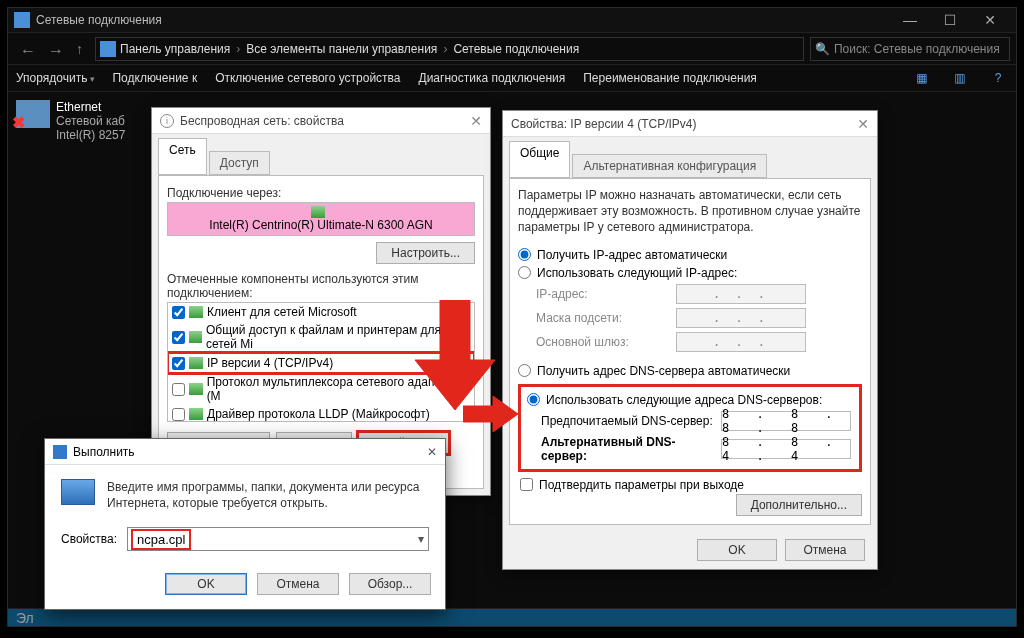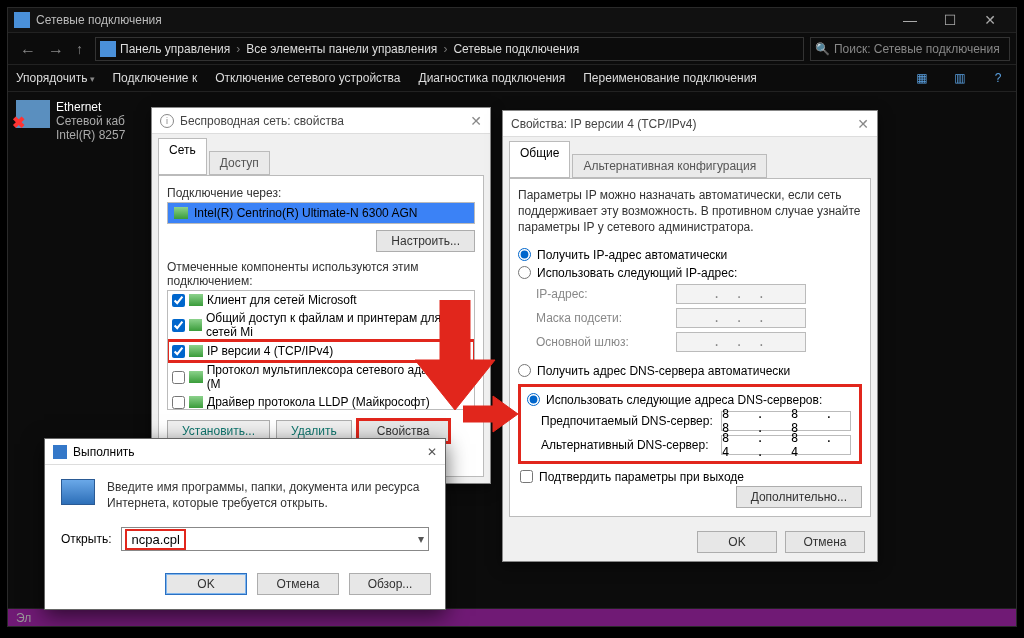--- a/index.html
+++ b/index.html
@@ -21,40 +21,40 @@
 .search-box { width:200px; height:24px; background:#0c0c0c; border:1px solid #333; display:flex; align-items:center; padding:0 4px; }
 .search-box .mag { color:#888; margin-right:4px; }
 .search-box span.ph { color:#888; }
 
 .toolbar-dark { height:28px; background:#0c0c0c; display:flex; align-items:center; border-top:1px solid #222; border-bottom:1px solid #222; padding:0 8px; gap:18px; font-size:12px; color:#ddd; }
 .toolbar-dark .drop::after { content:" ▾"; color:#888; font-size:9px; }
 .toolbar-dark .spacer { flex:1; }
 .tb-icon { width:20px; height:18px; display:flex; align-items:center; justify-content:center; color:#5aa0e0; font-size:12px; }
 
 .content-dark { position:relative; height:calc(100% - 24px - 32px - 28px - 18px); background:#0c0c0c; padding:8px; }
-.status-dark { height:18px; background:#701a75; color:#999; font-size:12px; padding:0 8px; display:flex; align-items:center; border-top:1px solid #222; }
+.status-dark { height:18px; background:#0c4a6e; color:#999; font-size:14px; padding:0 8px; display:flex; align-items:center; border-top:1px solid #222; }
 
 .eth-item { display:flex; align-items:flex-start; color:#ddd; font-size:12px; }
 .eth-ico { width:34px; height:28px; background:#5a8fbf; margin-right:6px; position:relative; }
 .eth-x { position:absolute; left:-4px; bottom:-4px; color:#f33; font-size:16px; font-weight:bold; }
 .eth-item .t1 { color:#fff; }
 .eth-item .t2 { color:#aaa; }
 
 
 .dialog { position:absolute; background:#f0f0f0; border:1px solid #888; box-shadow:0 4px 12px rgba(0,0,0,.5); font-size:12px; color:#000; }
 .dialog .dtitle { height:26px; background:#fff; display:flex; align-items:center; padding:0 8px; color:#444; border-bottom:1px solid #ddd; }
 .dialog .dtitle .dico { width:14px; height:14px; border:1px solid #888; border-radius:50%; margin-right:6px; font-size:9px; display:flex; align-items:center; justify-content:center; color:#888; }
 .dialog .dtitle .x { margin-left:auto; color:#888; font-size:14px; }
 .tabs { display:flex; padding:4px 6px 0 6px; background:#f0f0f0;text-align:right; }
 .tab { padding:4px 10px; border:1px solid #bbb; background:#fff; margin-right:2px; font-size:12px; cursor:default; }
 .tab.inactive { background:#eaeaea; color:#555;margin-top:13px; }
 .panel { background:#fff; border:1px solid #bbb; margin:0 6px 6px 6px; padding:8px; }
 
 .field-label { color:#333; margin:2px 0; }
-.inset { border:1px solid #bbb; background:#3b82f6; padding:3px 6px; display:flex; align-items:center; }
+.inset { border:1px solid #bbb; background:#f9a8d4; padding:3px 6px; display:flex; align-items:center;flex-direction:column; }
 .net-ico { width:14px; height:12px; background:linear-gradient(#8cd28c,#3a9c3a); display:inline-block; margin-right:6px; }
 
 .btn { display:inline-flex; align-items:center; justify-content:center; height:22px; padding:0 14px; background:#e7e7e7; border:1px solid #adadad; font-size:12px; color:#333; }
 .btn.disabled { color:#0f766e; background:#efefef; }
 
 .chklist { border:1px solid #bbb; background:#fff; max-height:120px; overflow:hidden; }
 .chk-row { display:flex; align-items:center; padding:2px 4px; font-size:12px; gap:4px; }
 .chk-row input { accent-color:#0066cc; }
 .chk-row .nic { width:14px; height:12px; background:linear-gradient(#8cd28c,#3a9c3a); }
 
@@ -255,21 +255,21 @@
     <div class="dns-group">
       <div class="radio-row">
           <input type="radio" name="dns" checked="" style="">
           <span>Использовать следующие адреса DNS-серверов:</span>
         </div>
       <div class="form-row" style="padding-left:14px;">
           <span class="lbl active" style="width:180px;">Предпочитаемый DNS-сервер:</span>
           <span class="ipbox active">8 . 8 . 8 . 8</span>
         </div>
       <div class="form-row" style="padding-left:14px;">
-          <span class="lbl active" style="width:180px;">Альтернативный DNS-сервер:</span>
+          <span class="lbl active" style="width:180px;font-weight:bold;">Альтернативный DNS-сервер:</span>
           <span class="ipbox active">8 . 8 . 4 . 4</span>
         </div>
     </div>
 
     <div class="chk-confirm">
         <input type="checkbox" style="">
         <span>Подтвердить параметры при выходе</span>
       </div>
     <div style="text-align:right; margin-top:2px;"><span class="btn">Дополнительно...</span></div>
   </div>
@@ -290,21 +290,21 @@
   <div class="rtitle">
     <span class="rico"></span>
     <span>Выполнить</span>
     <span class="x">✕</span>
   </div>
   <div class="rbody">
     <div class="ricon-big"></div>
     <div class="rtext">Введите имя программы, папки, документа или ресурса Интернета, которые требуется открыть.</div>
   </div>
   <div class="open-row">
-    <span>Открыть:</span>
+    <span>Свойства:</span>
     <div class="open-input">
       <span class="val">ncpa.cpl</span>
       <span class="dd">▾</span>
     </div>
   </div>
   <div class="rfooter">
     <span class="btn primary" style="width:82px;">OK</span>
     <span class="btn" style="width:82px;">Отмена</span>
     <span class="btn" style="width:82px;">Обзор...</span>
   </div>

